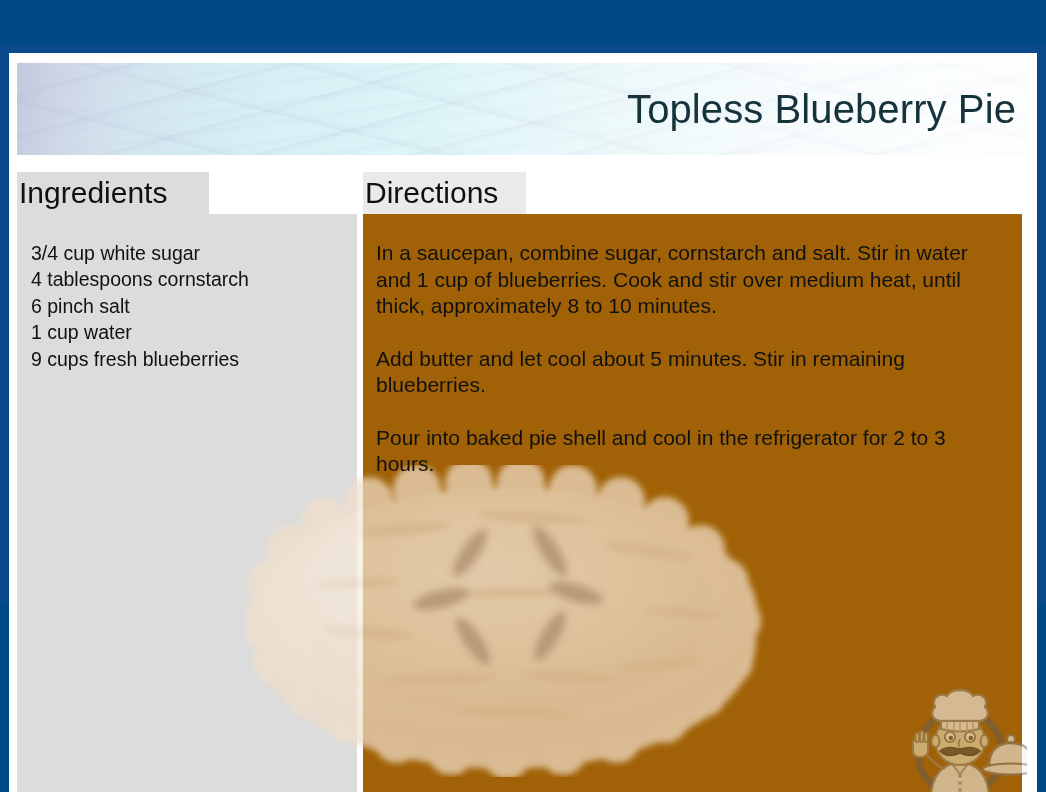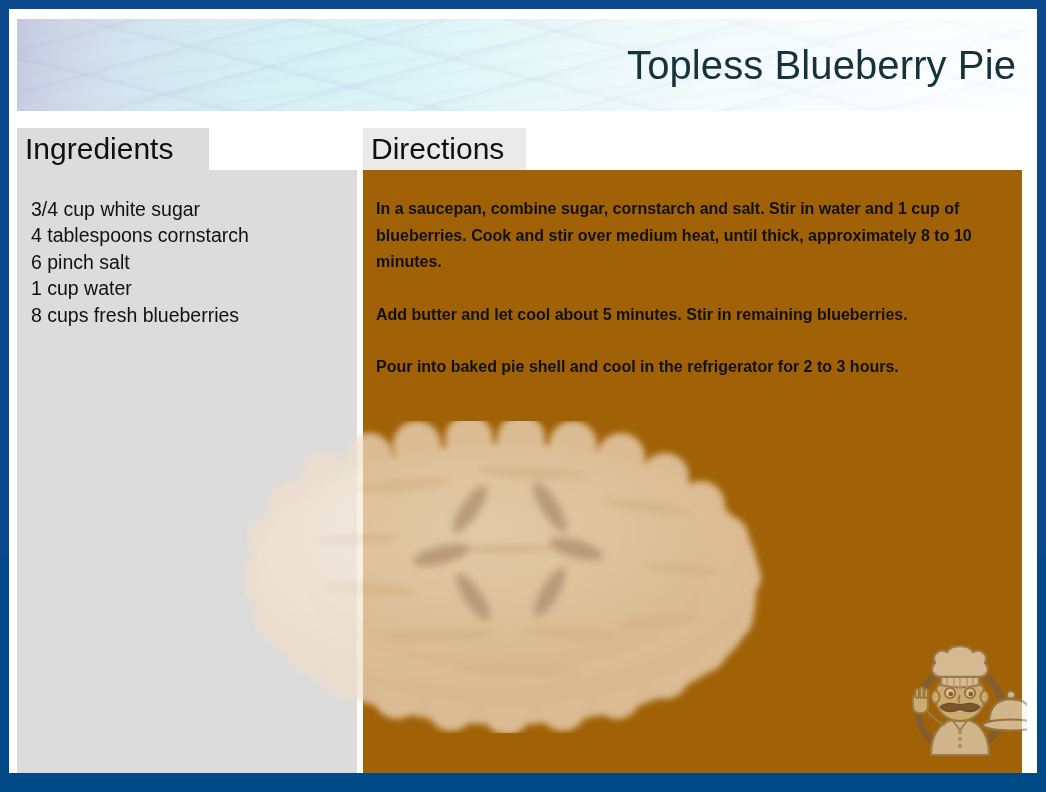--- a/index.html
+++ b/index.html
@@ -16,20 +16,21 @@
     overflow: hidden;
   }
 
   
   #card-frame {
     position: relative;
     width: 1046px;
     height: 558px;
     background: #0b4a87;
     background: #0a4a8a;
+    margin-top: 44px;
   }
 
   #card-frame::before {
     content: "";
     position: absolute;
     inset: 0;
     background: #084684;
     background: linear-gradient(#0a4a8b, #0a4a8b);
   }
 
@@ -137,21 +138,21 @@
   }
 
   
   .section-tab {
     position: absolute;
     top: 0;
     left: 0;
     height: 42px;
     display: flex;
     align-items: center;
-    padding-left: 8px;
+    padding-left: 2px;
     font-size: 30px;
     font-weight: 400;
     color: #101010;
     white-space: nowrap;
     z-index: 4;
   }
 
   #ingredients-tab {
     width: 192px;
     background: #dcdcdc;
@@ -189,26 +190,25 @@
     font-size: 19.5px;
     line-height: 26.4px;
     color: #111111;
   }
   #ingredient-list li { white-space: nowrap; }
 
   
   #directions-body { padding-left: 13px; padding-right: 14px; }
 
   .direction-step {
-    font-size: 16px;
+    font-size: 21px;
     line-height: 26.5px;
     color: #111111;
     margin-bottom: 26px;
     max-width: 650px;
-    font-weight: bold;
   }
   .direction-step:last-child { margin-bottom: 0; }
 
   
   #pie-illustration {
     position: absolute;
     left: 236px;
     top: 412px;
     width: 522px;
     height: 312px;
@@ -246,21 +246,21 @@
       <div class="tab-notch" id="ingredients-notch"></div>
       <div class="section-tab" id="ingredients-tab">
         <span>Ingredients</span>
       </div>
       <div class="panel-body">
         <ul id="ingredient-list">
           <li>3/4 cup white sugar</li>
           <li>4 tablespoons cornstarch</li>
           <li>6 pinch salt</li>
           <li>1 cup water</li>
-          <li>8 cups fresh blueberries</li>
+          <li>9 cups fresh blueberries</li>
         </ul>
       </div>
     </div>
 
     <div class="panel" id="directions-panel">
       <div class="tab-notch" id="directions-notch"></div>
       <div class="section-tab" id="directions-tab">
         <span>Directions</span>
       </div>
       <div class="panel-body" id="directions-body">

